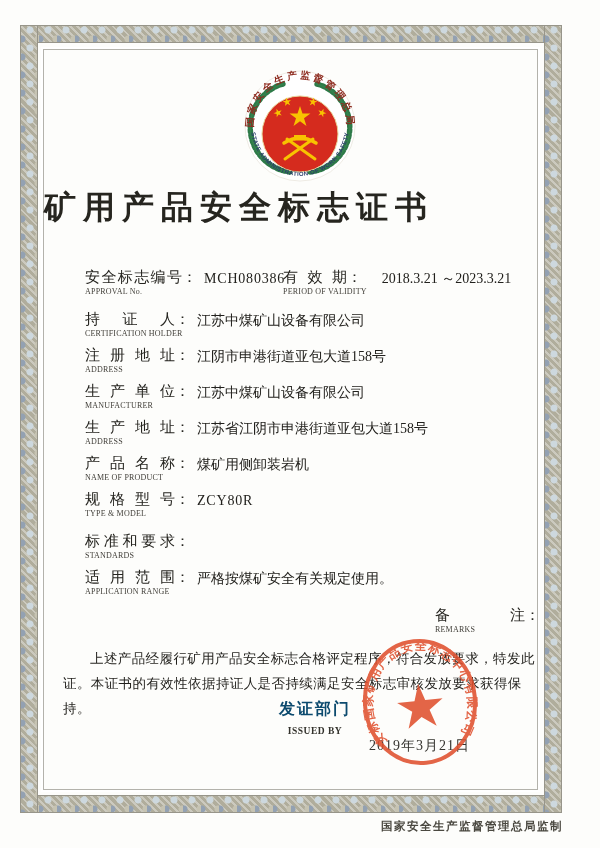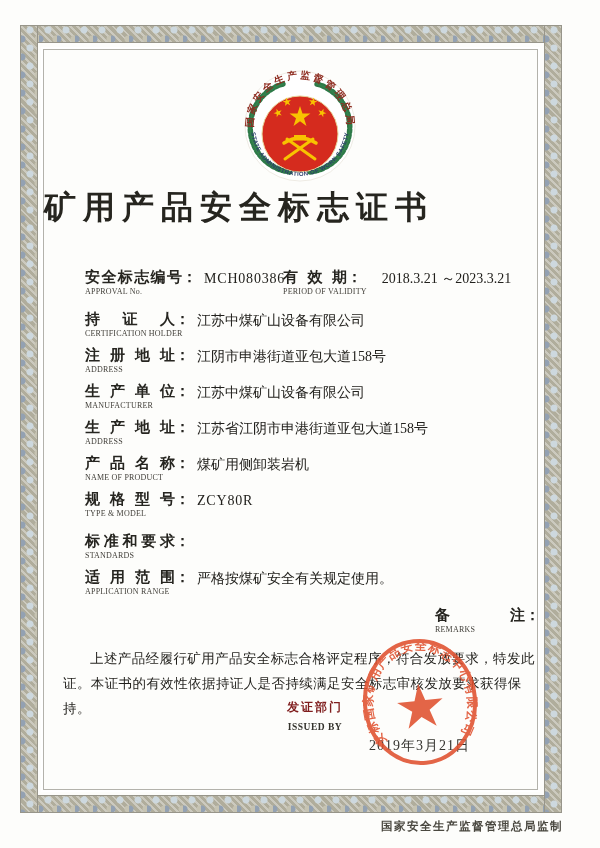--- a/index.html
+++ b/index.html
@@ -24,38 +24,38 @@
   .emblem{position:absolute;left:242px;top:70px;width:116px;height:112px;}
 
   
   .title-zh{position:absolute;top:186px;left:44px;width:494px;font-size:32px;font-weight:bold;letter-spacing:7px;color:#26251f;}
   .title-en{position:absolute;top:232px;left:44px;width:494px;text-align:center;font-size:15px;font-weight:bold;letter-spacing:0.2px;color:#26251f;}
 
   
   .content{position:absolute;left:85px;top:268px;width:455px;}
   .row{display:flex;align-items:flex-start;margin-bottom:7px;}
   .lab{flex:none;}
-  .zh-line{font-size:15px;font-weight:bold;line-height:18px;white-space:nowrap;color:#262520;}
+  .zh-line{font-size:15px;font-weight:normal;line-height:18px;white-space:nowrap;color:#262520;}
   .zh-t{display:inline-block;width:90px;text-align:justify;text-align-last:justify;}
   .zh-t-wide{width:97px;}
   .zh-t-mid{width:64px;}
   .en-line{font-size:8px;line-height:10px;letter-spacing:0.2px;color:#403e38;margin-top:1px;white-space:nowrap;}
   .val{font-size:14px;line-height:19px;margin-left:7px;padding-top:1px;white-space:pre-wrap;color:#22211d;}
   .val-code{letter-spacing:0.8px;text-align:right;}
   .approval{display:flex;margin-bottom:13px;}
   .ap-left{display:flex;width:198px;flex:none;}
   .ap-right{display:flex;gap:8px;}
   .gap-top-lg{margin-top:13px;}
   .gap-top-sm{margin-top:9px;justify-content:flex-end;}
   .remarks-val{line-height:21px;}
 
   .statement{margin:11px 0 0 -22px;width:476px;font-size:13.5px;line-height:25px;text-indent:27px;letter-spacing:0.4px;color:#201f1b;}
 
   .issued{position:absolute;left:250px;top:699px;width:130px;text-align:center;}
-  .issued-zh{font-size:12px;font-weight:bold;letter-spacing:2px;color:#7f1d1d;}
+  .issued-zh{font-size:16px;font-weight:bold;letter-spacing:2px;color:#0c4a6e;}
   .issued-en{font-size:9.5px;font-weight:bold;letter-spacing:0.5px;color:#33322c;margin-top:6px;}
   .issue-date{position:absolute;left:369px;top:737px;font-size:14px;letter-spacing:1px;color:#35342f;}
 
   .seal{position:absolute;left:360px;top:636px;width:120px;height:132px;opacity:0.88;transform:rotate(-6deg);}
 
   .bottom-note{position:absolute;top:819px;left:0;width:563px;text-align:right;font-size:11.5px;font-weight:bold;letter-spacing:1.5px;color:#4a4840;}
 </style>
 </head>
 <body>
 

